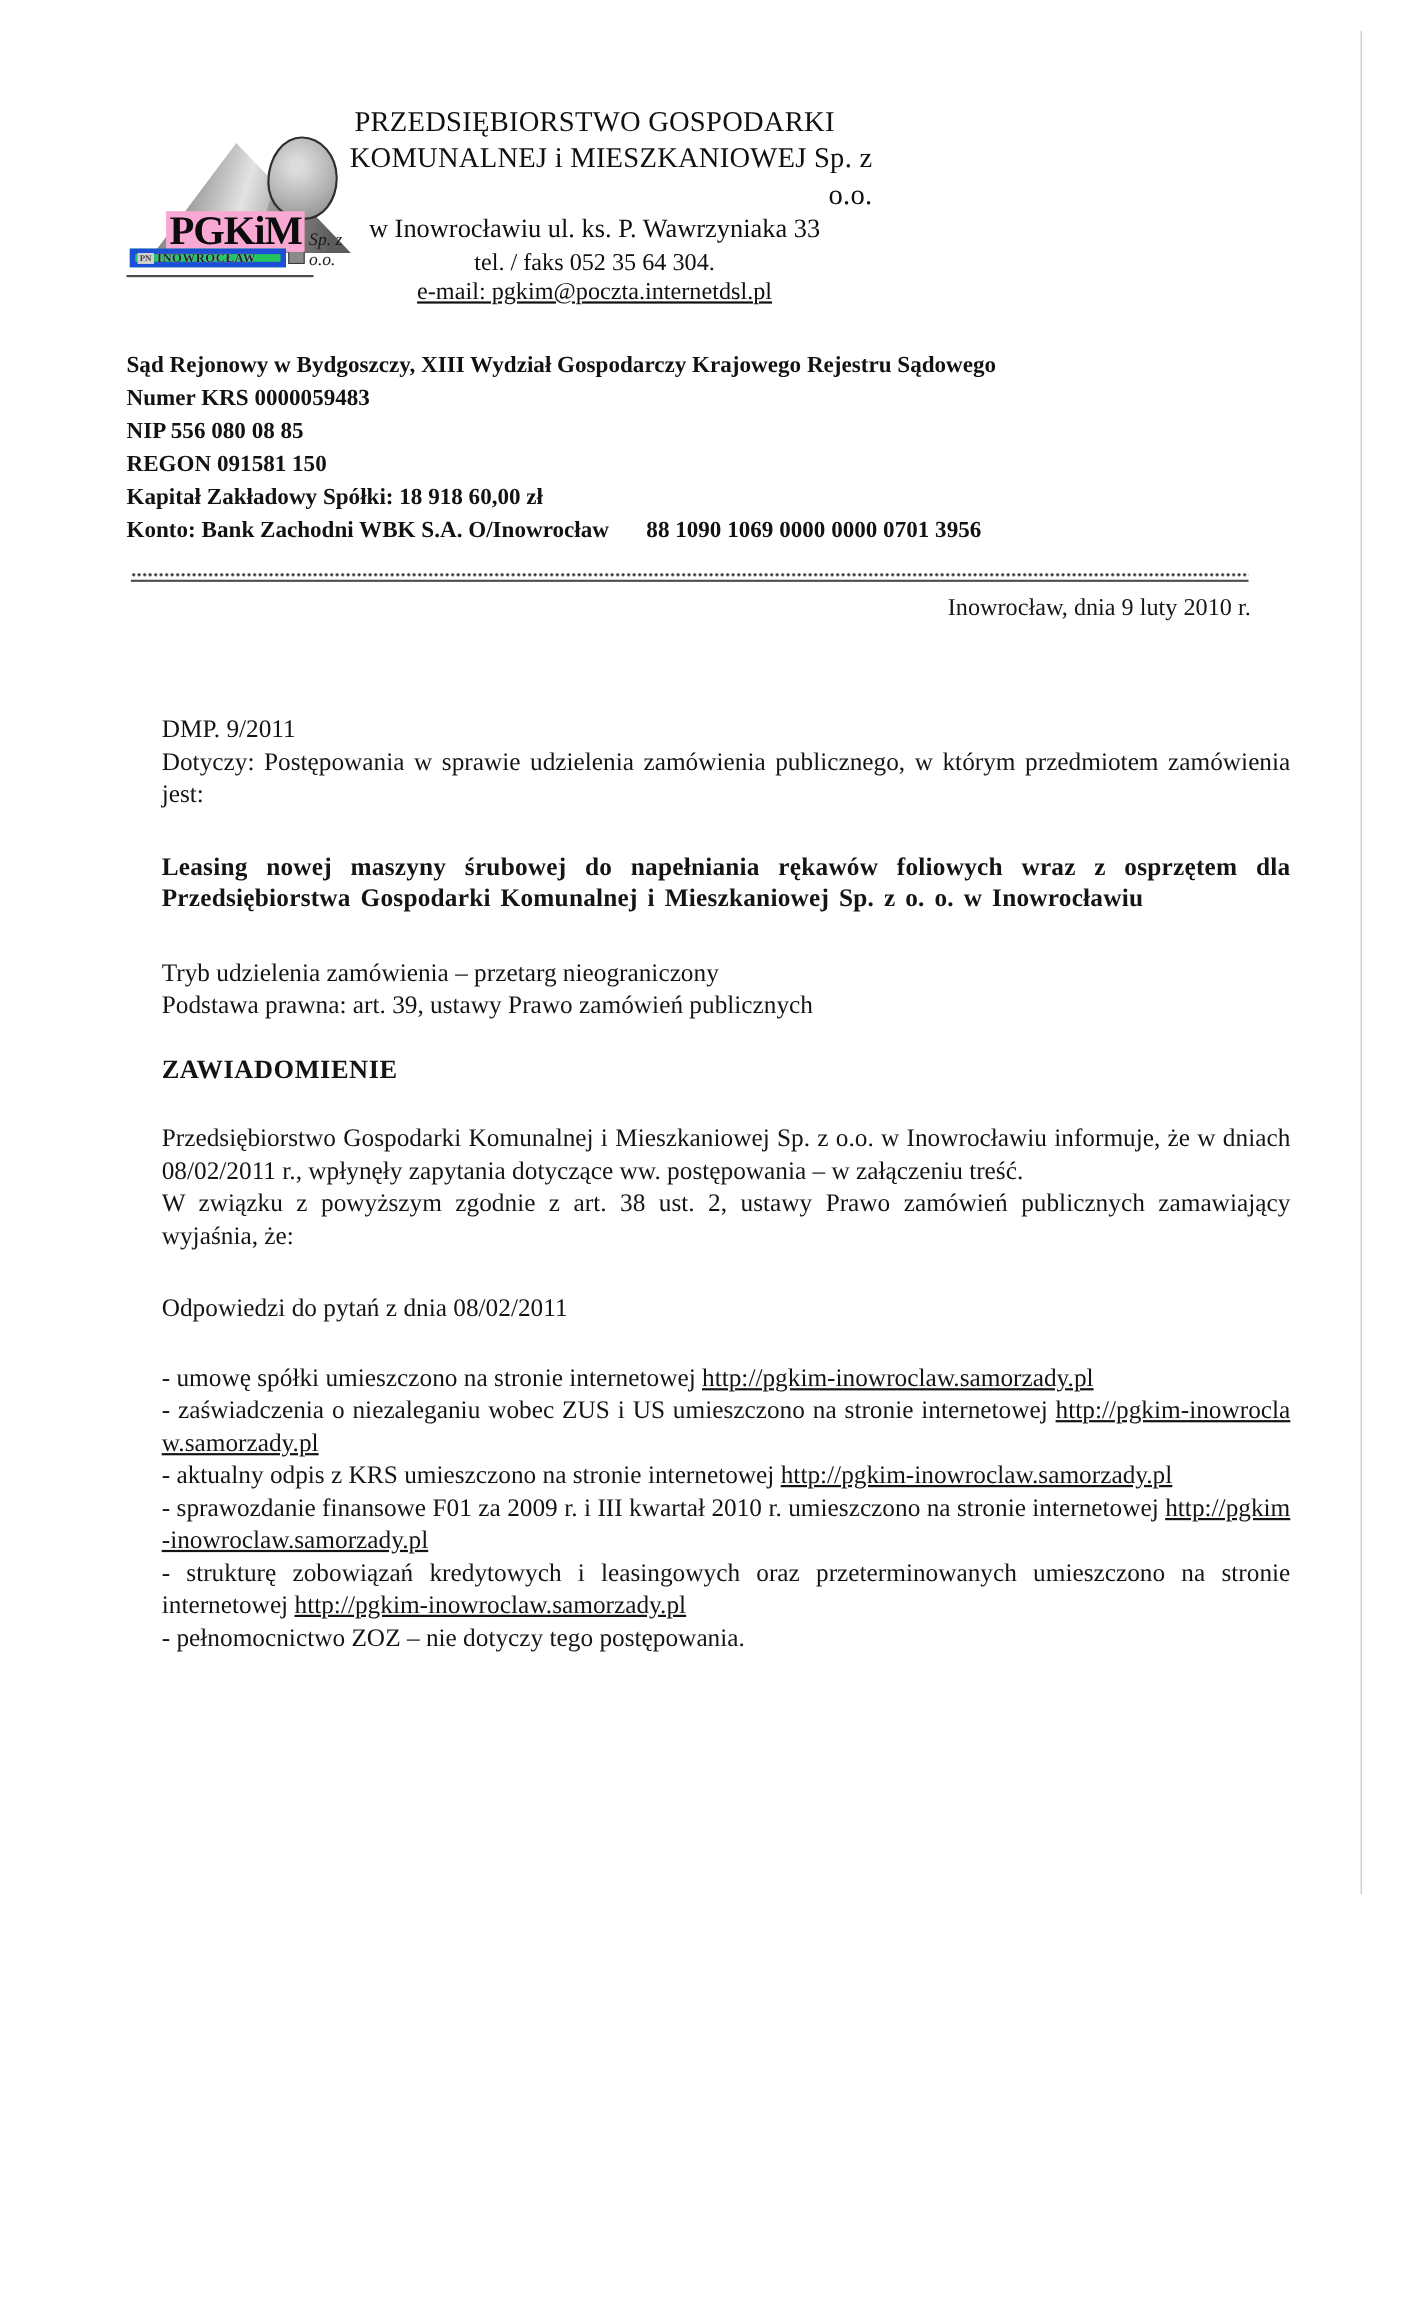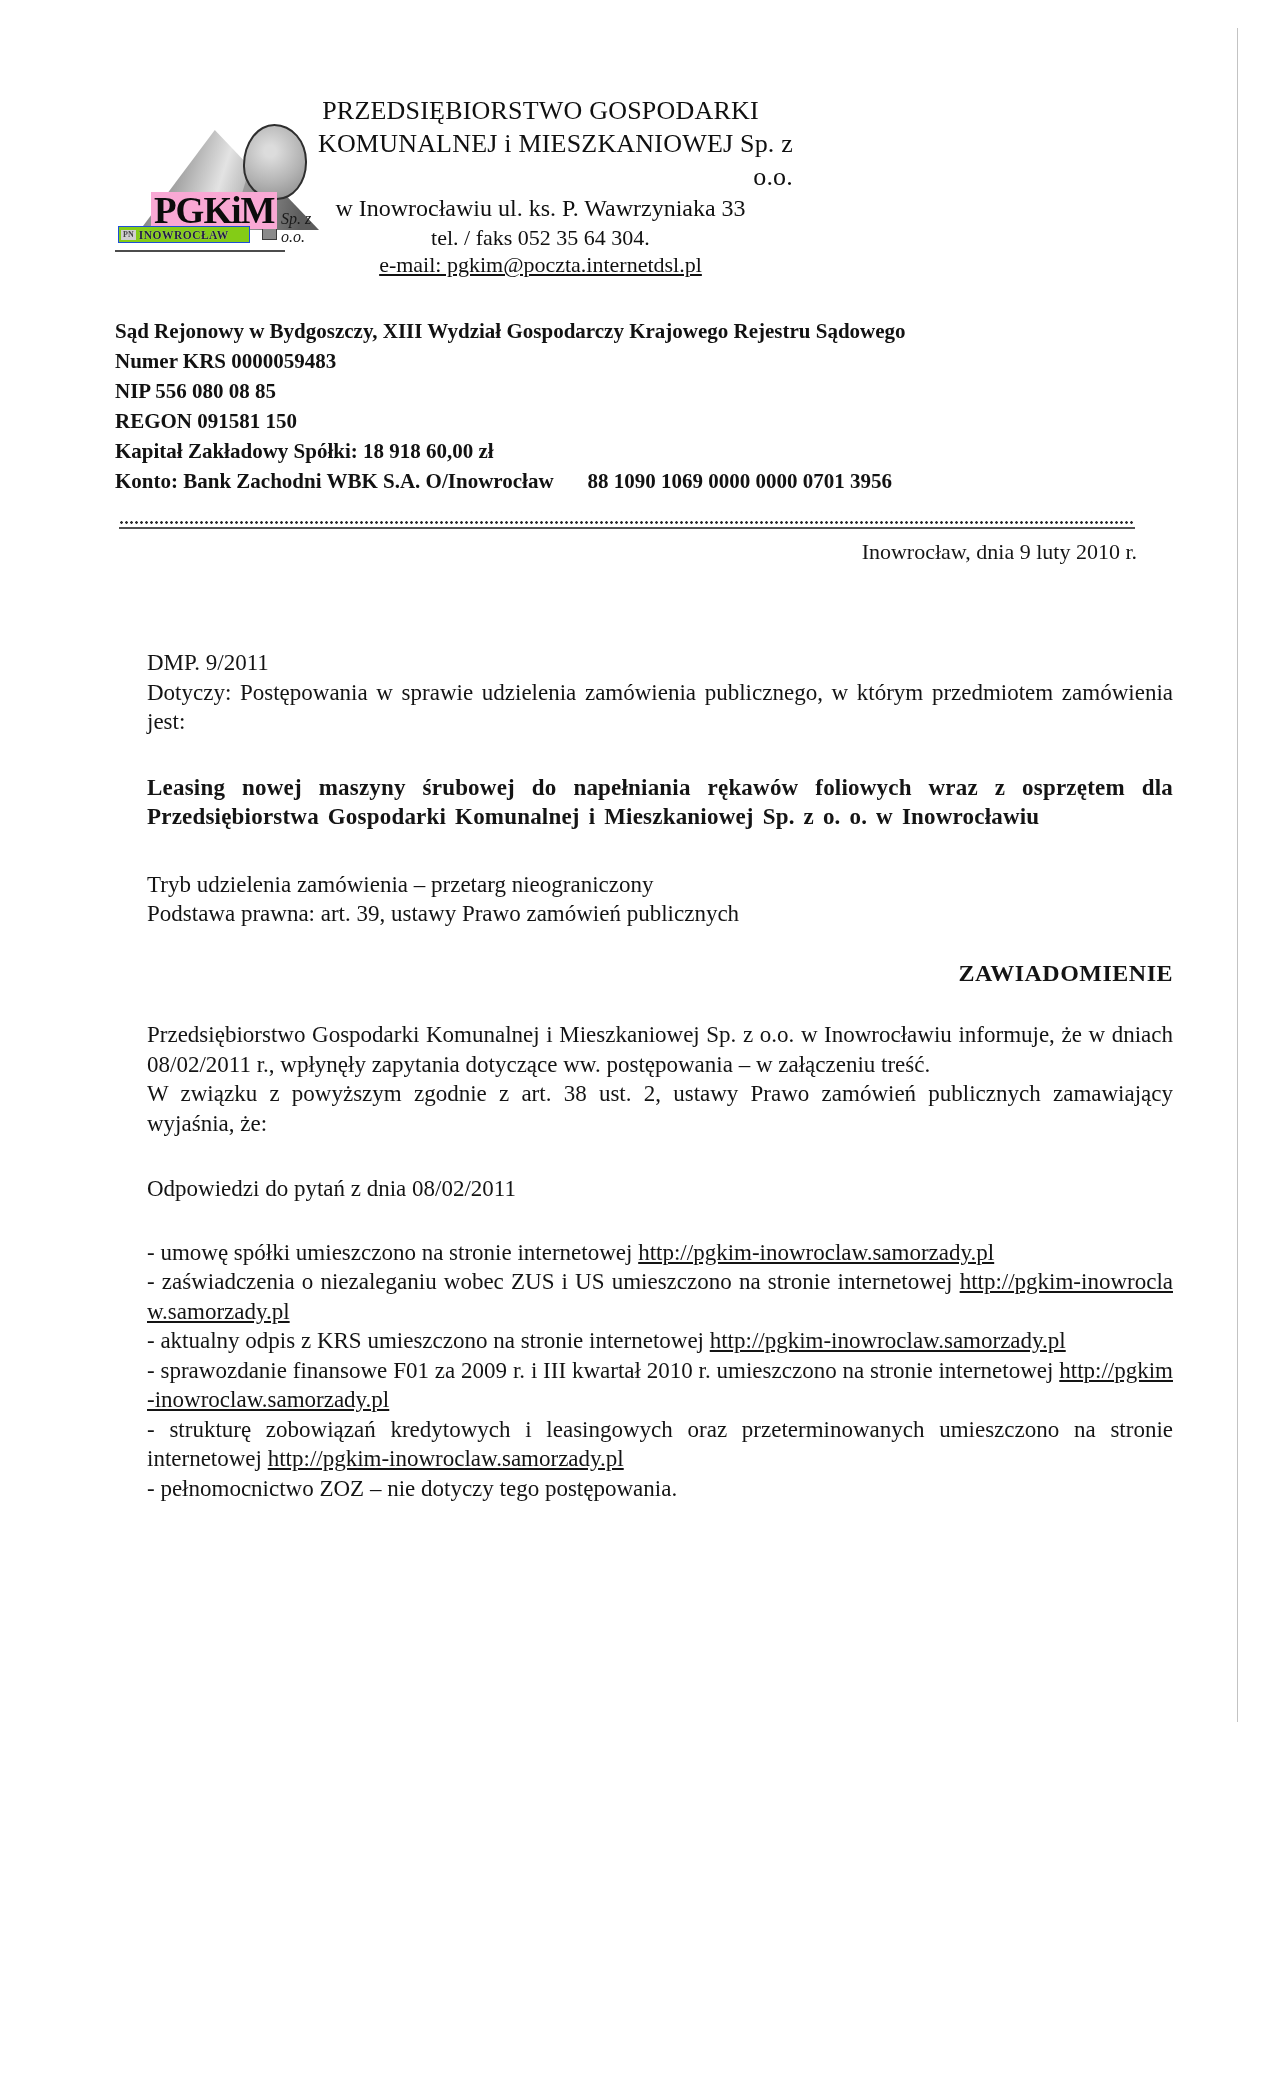--- a/index.html
+++ b/index.html
@@ -18,22 +18,22 @@
   .mtn-ridge{position:absolute;left:118px;top:60px;width:88px;height:70px;
     background:linear-gradient(100deg,#9a9a9a 20%,#5c5c5c 80%);
     clip-path:polygon(24% 0,100% 100%,0 100%);}
   .trunk{position:absolute;left:149px;top:90px;width:13px;height:48px;background:#8a8a8a;border:1px solid #3a3a3a;}
   .canopy{position:absolute;left:130px;top:24px;width:60px;height:72px;
     border:2px solid #2e2e2e;border-radius:50% 52% 48% 52% / 55% 50% 50% 45%;
     background:radial-gradient(circle at 42% 35%,#dcdcdc 10%,#b3b3b3 55%,#8a8a8a 95%);}
   .acronym{position:absolute;left:38px;top:92px;background:#f9a8d4;padding:0 3px;
     font-weight:bold;font-size:37px;line-height:1.0;letter-spacing:-1px;color:#0c0c0c;}
   .spzoo{position:absolute;left:168px;top:110px;font-style:italic;font-size:16px;color:#1a1a1a;}
-  .city-bar{position:absolute;left:5px;top:126px;width:132px;height:17px;background:#84cc16;
-    display:flex;align-items:center;gap:3px;padding:0 2px;box-sizing:border-box;border:1px solid #1d4ed8;}
+  .city-bar{position:absolute;left:5px;top:126px;width:142px;height:17px;background:#22c55e;
+    display:flex;align-items:center;gap:3px;padding:0 2px;box-sizing:border-box;border:5px solid #1d4ed8;}
   .pn{flex:0 0 auto;background:#cfcfcf;color:#444;font-size:8px;line-height:10px;padding:0 2px;font-weight:bold;}
   .city{flex:0 0 auto;font-weight:bold;font-size:11.5px;letter-spacing:.5px;color:#20203a;
     text-shadow:0 0 1px #dcdcdc;}
   .logo-rule{position:absolute;left:2px;top:150px;width:170px;border-top:2px solid #4c4c4c;}
 
   
   .head-text{position:absolute;left:288px;top:94px;width:505px;text-align:center;font-weight:normal;color:#101010;}
   .h1{font-size:26px;line-height:33px;letter-spacing:.2px;}
   .h2{font-size:26px;line-height:33px;letter-spacing:.2px;text-align:right;}
   .h3{font-size:24px;line-height:31px;}
@@ -54,21 +54,21 @@
 
   
   .body{position:absolute;left:115px;top:648px;width:1026px;font-size:23px;line-height:29.5px;color:#141414;margin-left:32px;}
   .body p{margin:0;}
   .just{text-align:justify;}
   .subject{font-weight:bold;text-align:justify;letter-spacing:.2px;word-spacing:3px;margin-top:36px !important;}
   .mt32{margin-top:32px !important;}
   .mt34{margin-top:34px !important;}
   .mt36{margin-top:36px !important;}
   .mt38{margin-top:38px !important;}
-  .title{margin:30px 0 0 0;text-align:right;font-size:24px;font-weight:bold;letter-spacing:.5px;}
+  .title{margin:30px 0 0 0;text-align:left;font-size:24px;font-weight:bold;letter-spacing:.5px;}
   .lnk{color:inherit;text-decoration:underline;cursor:pointer;word-break:break-all;}
 </style>
 </head>
 <body>
 
 <div class="page">
   <div class="scan-edge"></div>
 
   <div class="logo">
     <div class="mtn-main"></div>

